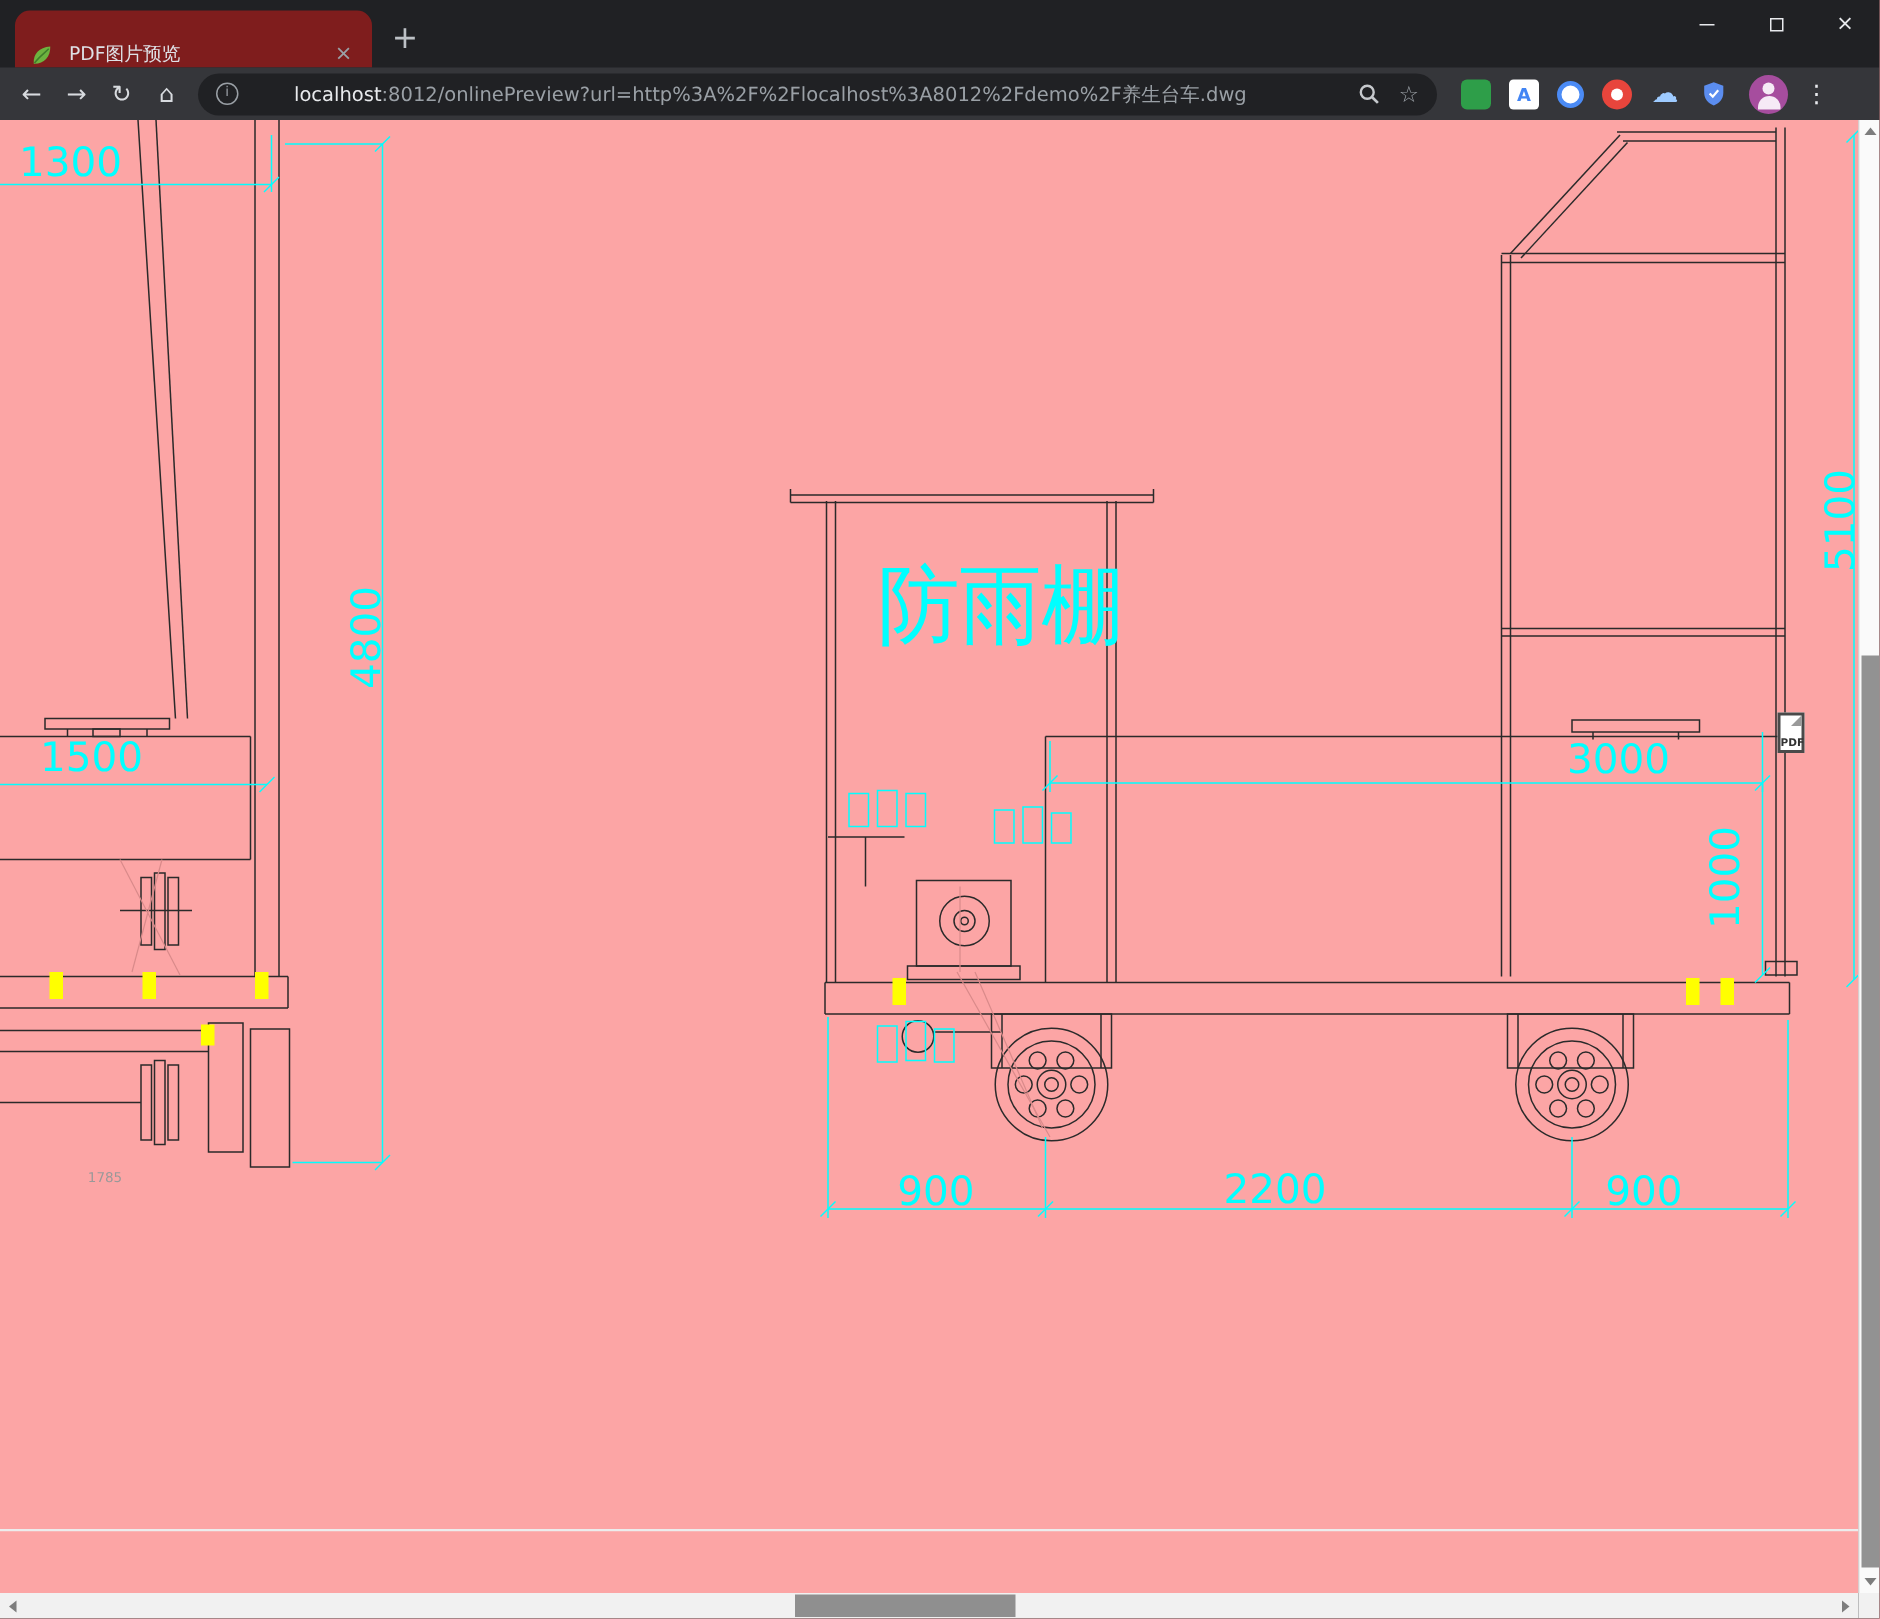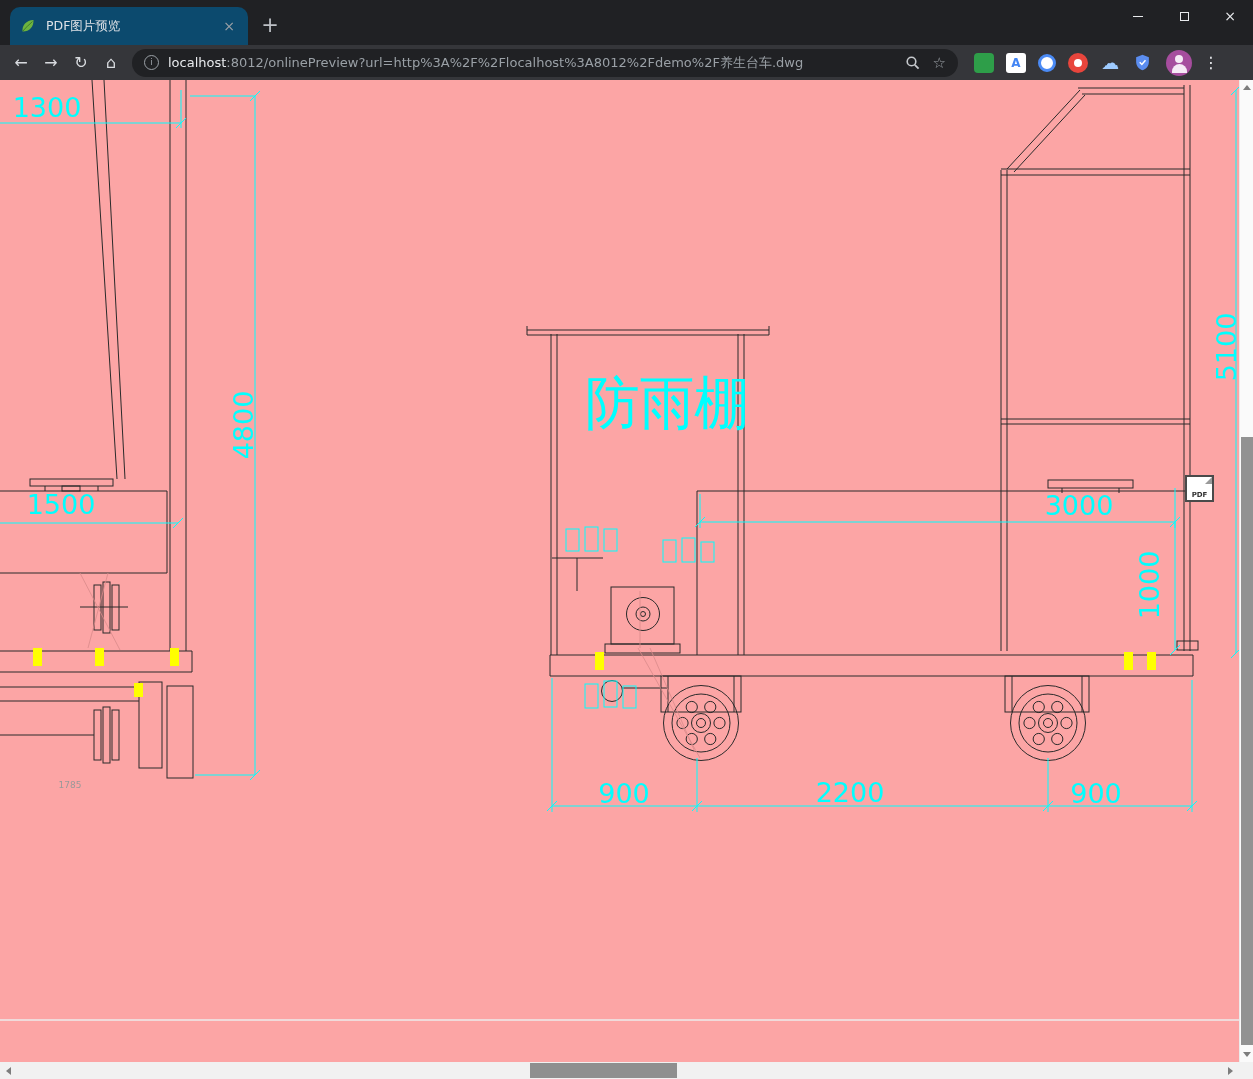--- a/index.html
+++ b/index.html
@@ -3,60 +3,60 @@
 <meta charset="utf-8">
 <style>
   html,body{margin:0;padding:0;}
   body{
     width:1253px;height:1079px;position:relative;overflow:hidden;
     background:#202124;font-family:"DejaVu Sans","Liberation Sans",sans-serif;
     -webkit-font-smoothing:antialiased;
   }
   
   .tabstrip{position:absolute;top:0;left:0;right:0;height:45px;background:#202124;}
-  .tab{position:absolute;left:10px;top:7px;width:238px;height:38px;background:#0c4a6e;
-       border-radius:10px 10px 0 0;display:flex;align-items:center;padding:0 10px;box-sizing:border-box;}
+  .tab{position:absolute;left:10px;top:7px;width:238px;height:38px;background:#7f1d1d;
+       border-radius:10px 10px 0 0;display:flex;align-items:flex-end;padding:0 10px;box-sizing:border-box;}
   .favicon{width:16px;height:16px;margin-right:10px;flex:0 0 auto;}
   .tab-title{color:#dee1e6;font-size:12.5px;flex:1;white-space:nowrap;overflow:hidden;}
   .tab-close{color:#9aa0a6;font-size:14px;width:18px;height:18px;display:flex;align-items:center;
              justify-content:center;border-radius:50%;flex:0 0 auto;}
   .newtab{position:absolute;left:256px;top:11px;width:28px;height:28px;color:#bdc1c6;font-size:21px;
           display:flex;align-items:center;justify-content:center;}
   .wincontrols{position:absolute;right:0;top:0;display:flex;height:32px;}
   .winbtn{width:46px;height:32px;display:flex;align-items:center;justify-content:center;color:#e8eaed;font-size:14px;}
   .min-glyph{width:10px;height:1px;background:#e8eaed;display:block;}
   .max-glyph{width:9px;height:9px;border:1px solid #e8eaed;display:block;box-sizing:border-box;}
   
   .toolbar{position:absolute;top:45px;left:0;right:0;height:35px;background:#35363a;display:flex;
            align-items:center;padding:0 6px;box-sizing:border-box;}
   .navbtn{width:30px;height:30px;border-radius:50%;display:flex;align-items:center;justify-content:center;
           color:#d8dbdf;font-size:16px;flex:0 0 auto;}
   .omnibox{height:28px;border-radius:14px;background:#202124;display:flex;align-items:center;
            padding:0 12px;box-sizing:border-box;width:826px;margin-left:6px;flex:0 0 auto;}
   .info-icon{width:13px;height:13px;border:1px solid #9aa0a6;border-radius:50%;color:#9aa0a6;font-size:9px;
              line-height:13px;text-align:center;margin-right:9px;flex:0 0 auto;}
-  .url{font-size:13px;color:#9aa0a6;white-space:nowrap;overflow:hidden;}
+  .url{font-size:13px;color:#9aa0a6;white-space:nowrap;overflow:hidden;margin-left:28px;}
   .url .host{color:#e8eaed;}
   .zoom-icon{margin-left:auto;display:flex;flex:0 0 auto;}
   .star-icon{color:#9aa0a6;font-size:15px;margin-left:12px;flex:0 0 auto;}
   .extensions{display:flex;align-items:center;gap:12px;margin-left:16px;flex:0 0 auto;}
   .ext{width:20px;height:20px;display:flex;align-items:center;justify-content:center;box-sizing:border-box;}
   .ext-green{background:#2e9e49;border-radius:4px;}
   .ext-translate{background:#ffffff;border-radius:3px;color:#4285f4;font-size:12px;font-weight:bold;}
   .ext-circle{border:3px solid #4b8bf5;border-radius:50%;background:#fff;width:18px;height:18px;}
   .ext-red{background:#e8453c;border-radius:50%;}
   .ext-red .dot{width:8px;height:8px;background:#fff;border-radius:50%;}
   .ext-cloud{color:#9ecbff;font-size:18px;}
   .avatar{width:26px;height:26px;border-radius:50%;background:#a64d9e;margin-left:14px;flex:0 0 auto;overflow:hidden;}
   .avatar-head{width:8px;height:8px;border-radius:50%;background:#f6eaf6;margin:5px auto 0;}
   .avatar-body{width:15px;height:9px;border-radius:8px 8px 0 0;background:#f6eaf6;margin:1px auto 0;}
   .menu{width:22px;text-align:center;color:#e8eaed;font-size:16px;margin-left:8px;flex:0 0 auto;}
   
   .content{position:absolute;left:0;top:80px;width:1239px;height:982px;background:#fca5a5;overflow:hidden;}
-  .pdf-float{position:absolute;left:1185px;top:395px;width:29px;height:27px;background:#fff;
+  .pdf-float{position:absolute;left:1185px;top:395px;width:18px;height:27px;background:#fff;
              border:2px solid #4a4a4a;box-sizing:border-box;text-decoration:underline;}
   .pdf-float::before{content:"";position:absolute;top:0;right:0;width:0;height:0;
              border-bottom:7px solid #9a9a9a;border-left:7px solid transparent;}
   .pdf-label{position:absolute;bottom:1px;left:0;right:0;text-align:center;font-size:7px;font-weight:bold;color:#333;}
   
   .vscroll{position:absolute;left:1239px;top:80px;width:14px;height:982px;background:#fafafa;border-left:1px solid #ebebeb;box-sizing:border-box;}
   .varrow{position:absolute;left:0;width:14px;height:15px;display:flex;align-items:center;justify-content:center;}
   .varrow.up{top:0;}
   .varrow.down{bottom:0;}
   .varrow.up::after{content:"";border-left:4px solid transparent;border-right:4px solid transparent;border-bottom:5px solid #7d7d7d;}

